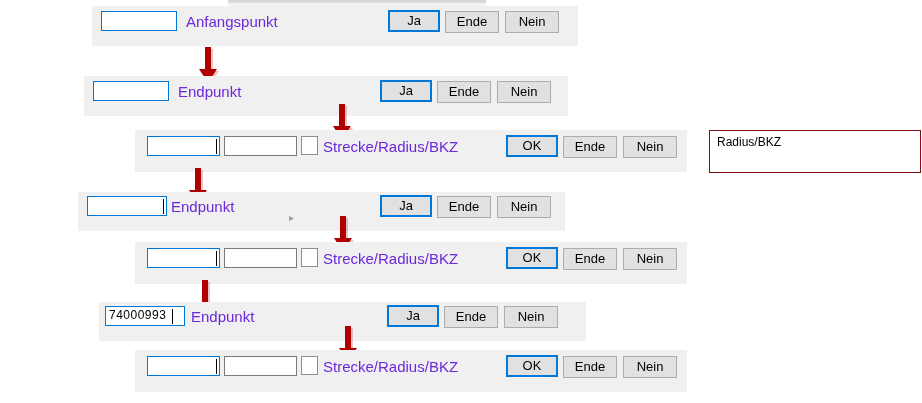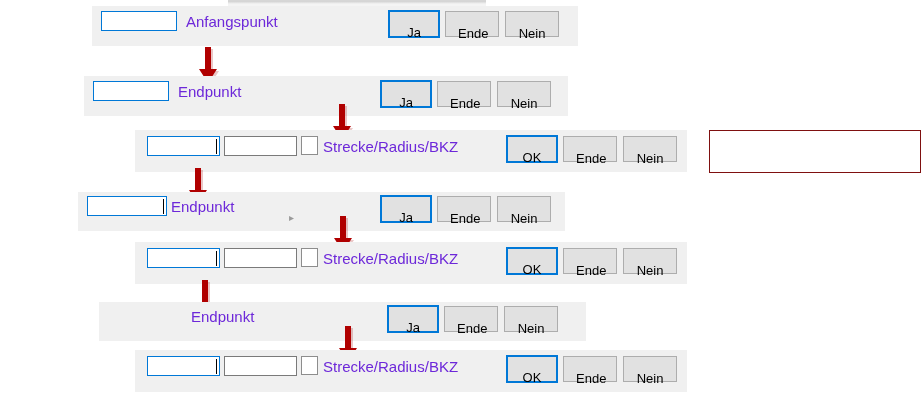--- a/index.html
+++ b/index.html
@@ -78,21 +78,21 @@
     position: absolute;
     box-sizing: border-box;
     height: 22px;
     background: #e1e1e1;
     border: 1px solid #adadad;
     font-size: 13px;
     color: #000000;
     text-align: center;
     line-height: 20px;
     white-space: nowrap;
-    padding: 12px;
+    padding: 0;
   }
   .btn.default {
     background: #e1e1e1;
     border: 2px solid #0078d7;
     line-height: 18px;
   }
 
   
   .arrow {
     position: absolute;
@@ -199,20 +199,21 @@
       </div>
       <div class="cbox" style="left:166px; top:6px;"></div>
       <div class="lbl" style="left:188px; top:9px;">Strecke/Radius/BKZ</div>
       <div class="btn default" style="left:371px; top:5px; width:52px;">OK</div>
       <div class="btn" style="left:428px; top:6px; width:54px;">Ende</div>
       <div class="btn" style="left:488px; top:6px; width:54px;">Nein</div>
     </div>
   </div>
 
   <div class="note" style="left:709px; top:130px; width:212px; height:43px;">
+    <div class="nline">Radius/BKZ</div>
   </div>
 
   <div class="arrow" style="left:186px; top:168px;">
     <svg width="26" height="40" viewBox="0 0 26 40">
       <g transform="translate(1,0)">
         <path d="M8 0 L14 0 L14 22 L20 22 L11 36 L2 22 L8 22 Z" fill="#a00000" opacity="0.22" transform="translate(2,2)"></path>
         <path d="M8 0 L14 0 L14 22 L20 22 L11 36 L2 22 L8 22 Z" fill="#b00000"></path>
       </g>
     </svg>
   </div>
@@ -261,20 +262,24 @@
     <svg width="26" height="40" viewBox="0 0 26 40">
       <g transform="translate(1,0)">
         <path d="M8 0 L14 0 L14 22 L20 22 L11 36 L2 22 L8 22 Z" fill="#a00000" opacity="0.22" transform="translate(2,2)"></path>
         <path d="M8 0 L14 0 L14 22 L20 22 L11 36 L2 22 L8 22 Z" fill="#b00000"></path>
       </g>
     </svg>
   </div>
 
   <div class="dlg" style="left:99px; top:302px; width:487px; height:39px;">
     <div class="body">
+      <div class="tb focused" style="left:6px; top:4px; width:80px;">
+        <span class="val">74000993</span>
+        <span class="caret" style="left:66px;"></span>
+      </div>
       <div class="lbl" style="left:92px; top:7px;">Endpunkt</div>
       <div class="btn default" style="left:288px; top:3px; width:52px;">Ja</div>
       <div class="btn" style="left:345px; top:4px; width:54px;">Ende</div>
       <div class="btn" style="left:405px; top:4px; width:54px;">Nein</div>
     </div>
   </div>
 
   <div class="arrow" style="left:336px; top:326px;">
     <svg width="26" height="40" viewBox="0 0 26 40">
       <g transform="translate(1,0)">

